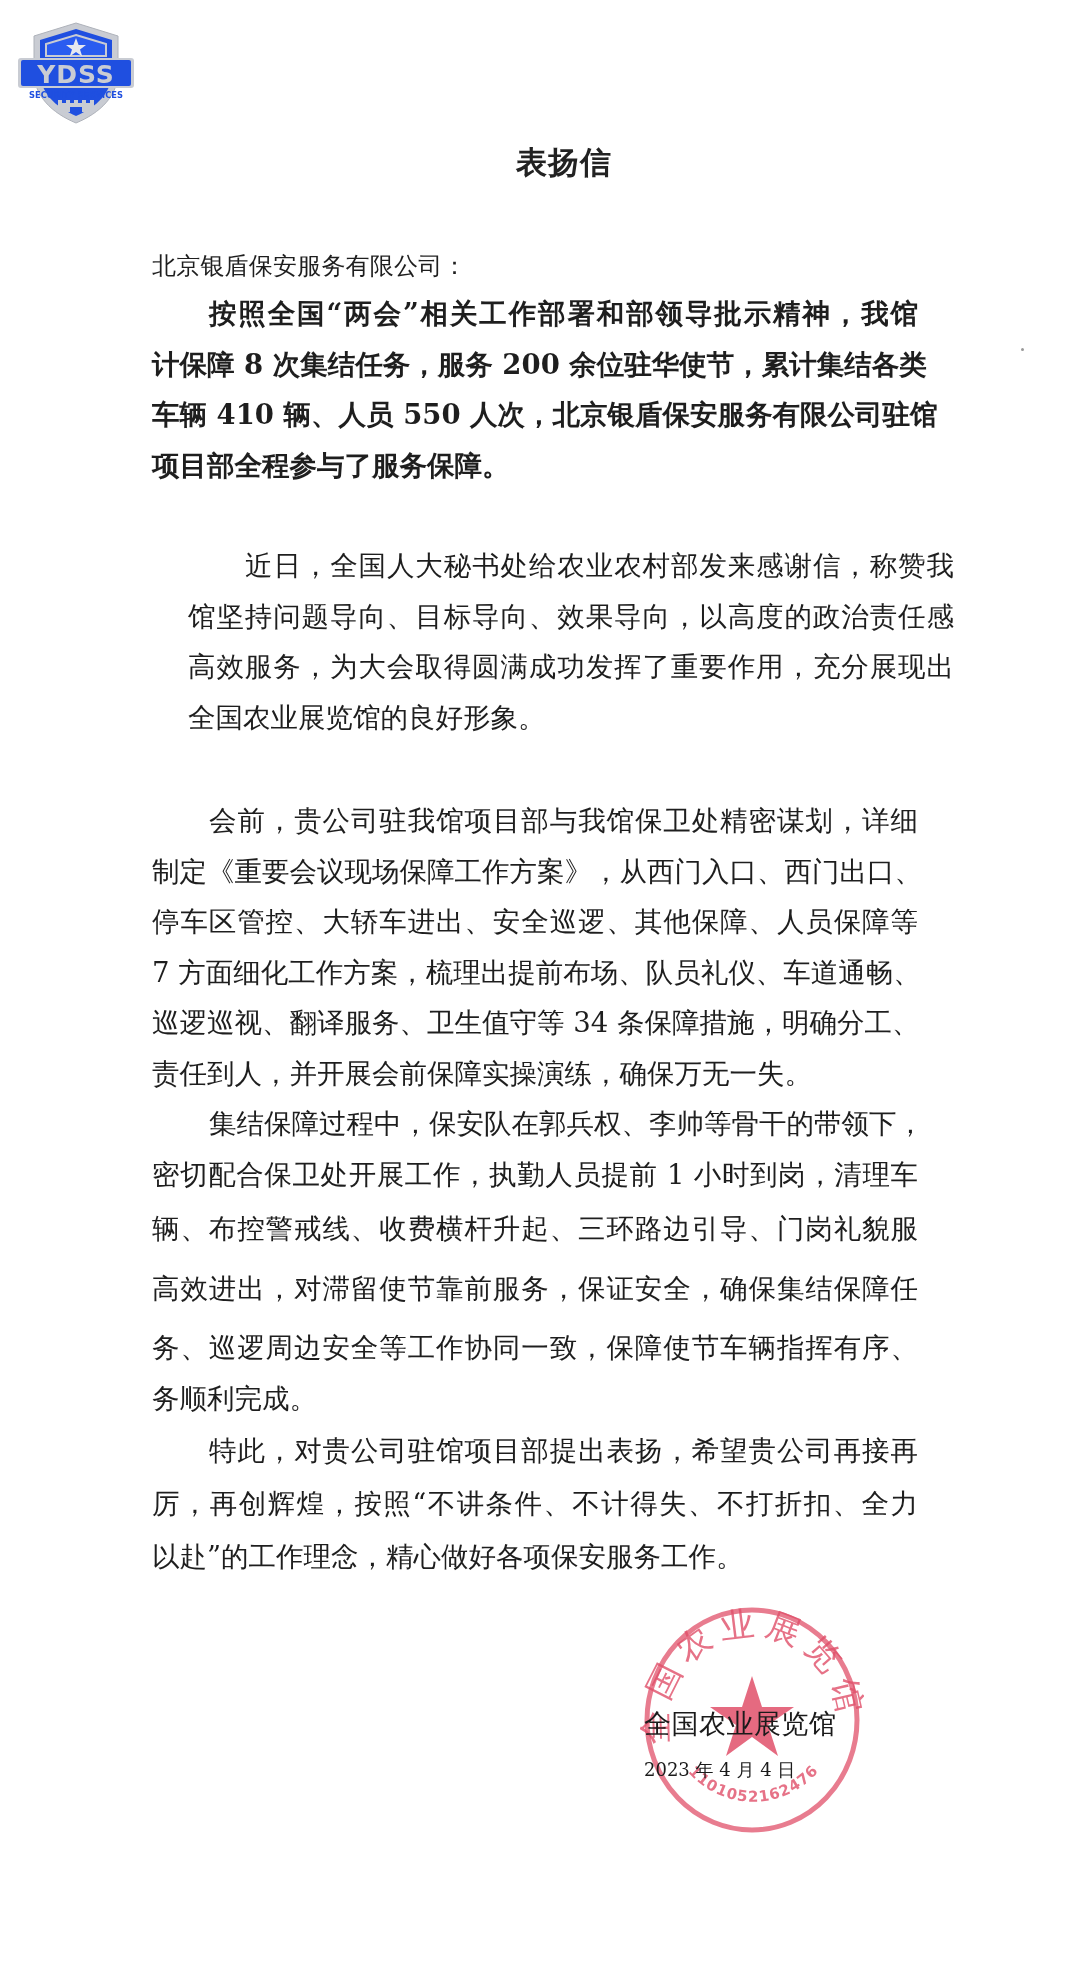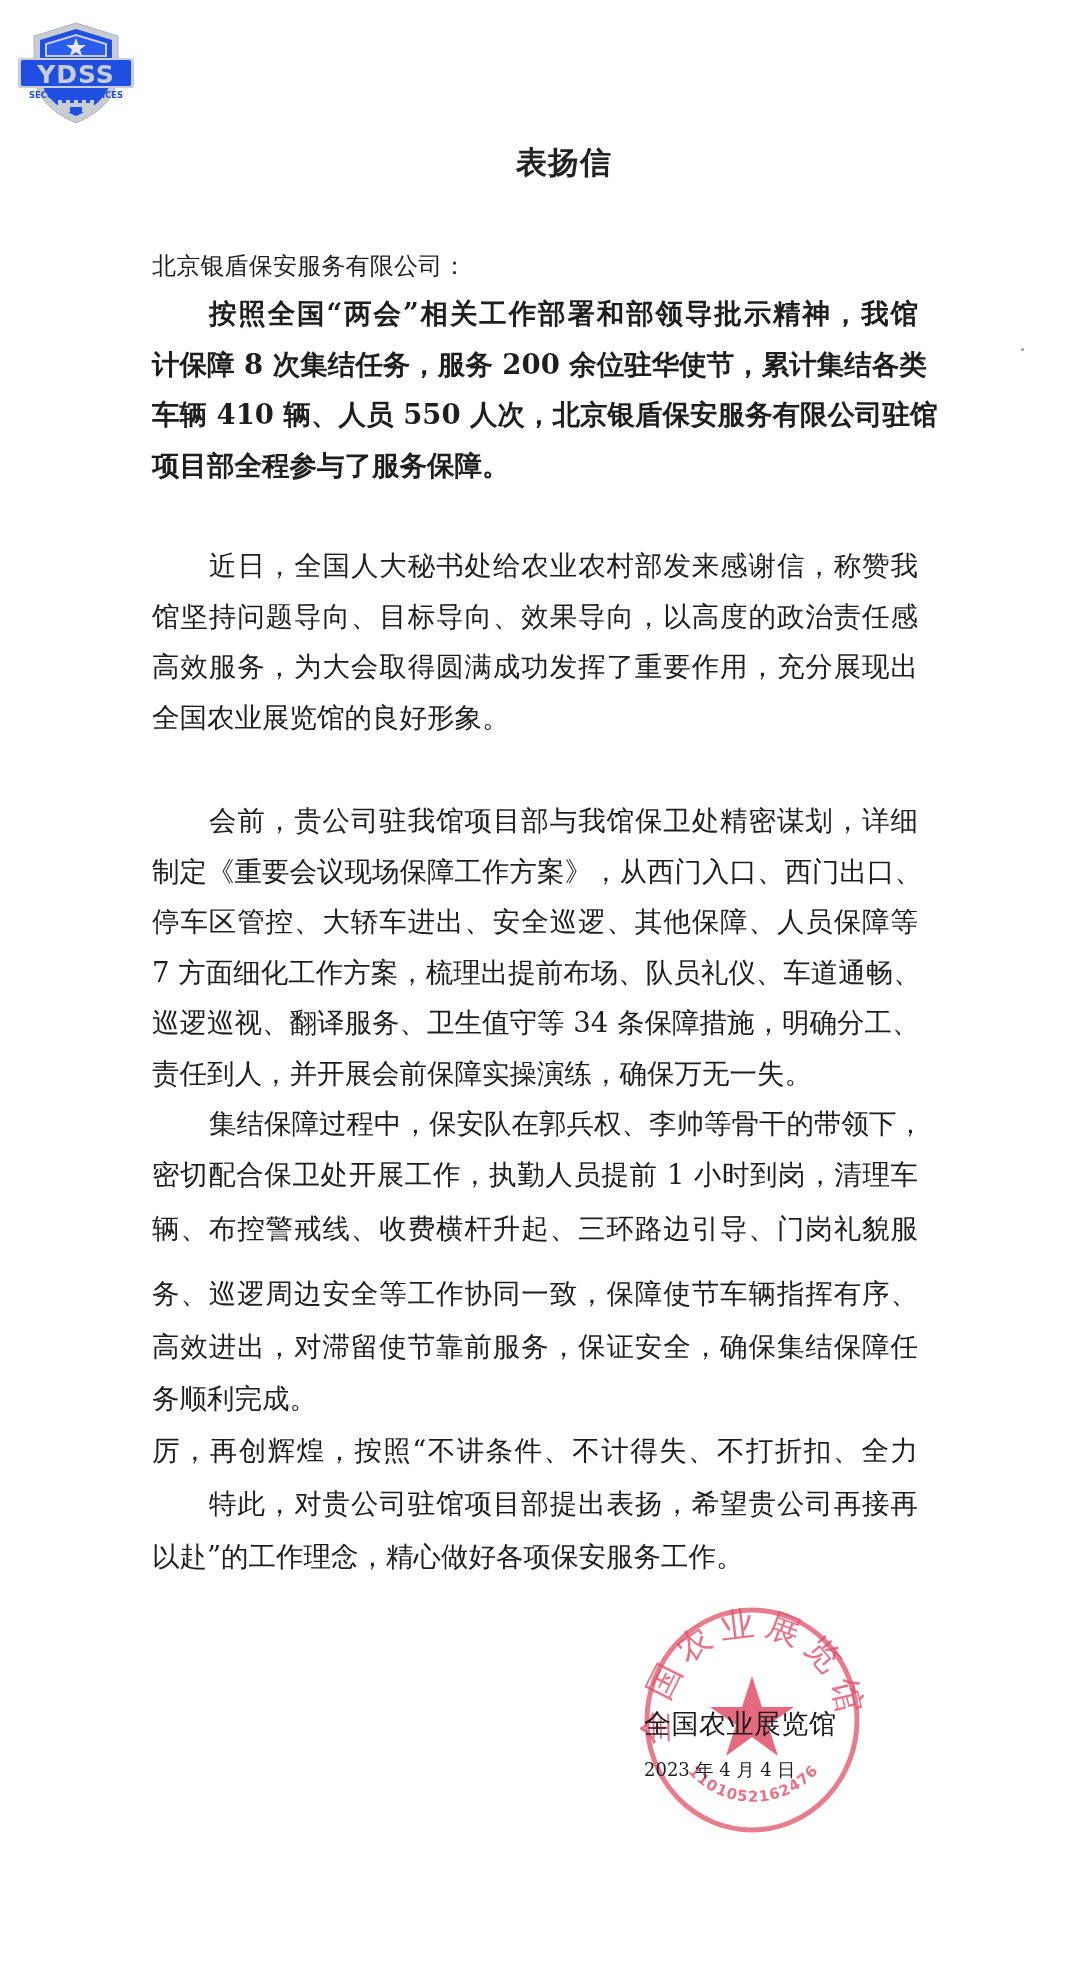--- a/index.html
+++ b/index.html
@@ -47,48 +47,48 @@
 
 <div class="salutation">北京银盾保安服务有限公司：</div>
 
 <div class="para" style="top:288px;font-weight:bold;">
   <div class="line indent">按照全国“两会”相关工作部署和部领导批示精神，我馆</div>
   <div class="line">计保障 8 次集结任务，服务 200 余位驻华使节，累计集结各类</div>
   <div class="line">车辆 410 辆、人员 550 人次，北京银盾保安服务有限公司驻馆</div>
   <div class="line last">项目部全程参与了服务保障。</div>
 </div>
 
-<div class="para" style="top:540px;">
+<div class="para" style="top:540px;margin-left:36px;">
   <div class="line indent">近日，全国人大秘书处给农业农村部发来感谢信，称赞我</div>
   <div class="line">馆坚持问题导向、目标导向、效果导向，以高度的政治责任感</div>
   <div class="line">高效服务，为大会取得圆满成功发挥了重要作用，充分展现出</div>
   <div class="line last">全国农业展览馆的良好形象。</div>
 </div>
 
 <div class="para" style="top:795px;">
   <div class="line indent">会前，贵公司驻我馆项目部与我馆保卫处精密谋划，详细</div>
   <div class="line">制定《重要会议现场保障工作方案》，从西门入口、西门出口、</div>
   <div class="line">停车区管控、大轿车进出、安全巡逻、其他保障、人员保障等</div>
   <div class="line">7 方面细化工作方案，梳理出提前布场、队员礼仪、车道通畅、</div>
   <div class="line">巡逻巡视、翻译服务、卫生值守等 34 条保障措施，明确分工、</div>
   <div class="line last">责任到人，并开展会前保障实操演练，确保万无一失。</div>
 </div>
 
 <div class="para" style="top:1098px;">
   <div class="line indent">集结保障过程中，保安队在郭兵权、李帅等骨干的带领下，</div>
   <div class="line">密切配合保卫处开展工作，执勤人员提前 1 小时到岗，清理车</div>
   <div class="line" style="height:58px;line-height:58px;">辆、布控警戒线、收费横杆升起、三环路边引导、门岗礼貌服</div>
+  <div class="line" style="height:54px;line-height:62px;">高效进出，对滞留使节靠前服务，保证安全，确保集结保障任</div>
   <div class="line" style="height:58px;line-height:72px;">务、巡逻周边安全等工作协同一致，保障使节车辆指挥有序、</div>
-  <div class="line" style="height:54px;line-height:62px;">高效进出，对滞留使节靠前服务，保证安全，确保集结保障任</div>
   <div class="line last" style="line-height:58px;">务顺利完成。</div>
 </div>
 
 <div class="para" style="top:1425px;">
+  <div class="line indent" style="height:53px;">特此，对贵公司驻馆项目部提出表扬，希望贵公司再接再</div>
   <div class="line" style="height:53px;">厉，再创辉煌，按照“不讲条件、不计得失、不打折扣、全力</div>
-  <div class="line indent" style="height:53px;">特此，对贵公司驻馆项目部提出表扬，希望贵公司再接再</div>
   <div class="line last">以赴”的工作理念，精心做好各项保安服务工作。</div>
 </div>
 
 <div class="stamp">
   <svg width="224" height="232" viewBox="0 0 224 232">
     <defs>
       <path id="arcTop" d="M 30 140 A 86 86 0 1 1 196 140"></path>
       <path id="arcBottom" d="M 48 168 A 86 86 0 0 0 190 150"></path>
     </defs>
     <ellipse cx="112" cy="116" rx="105" ry="110" fill="none" stroke="#e0506a" stroke-width="5" opacity="0.75"></ellipse>

